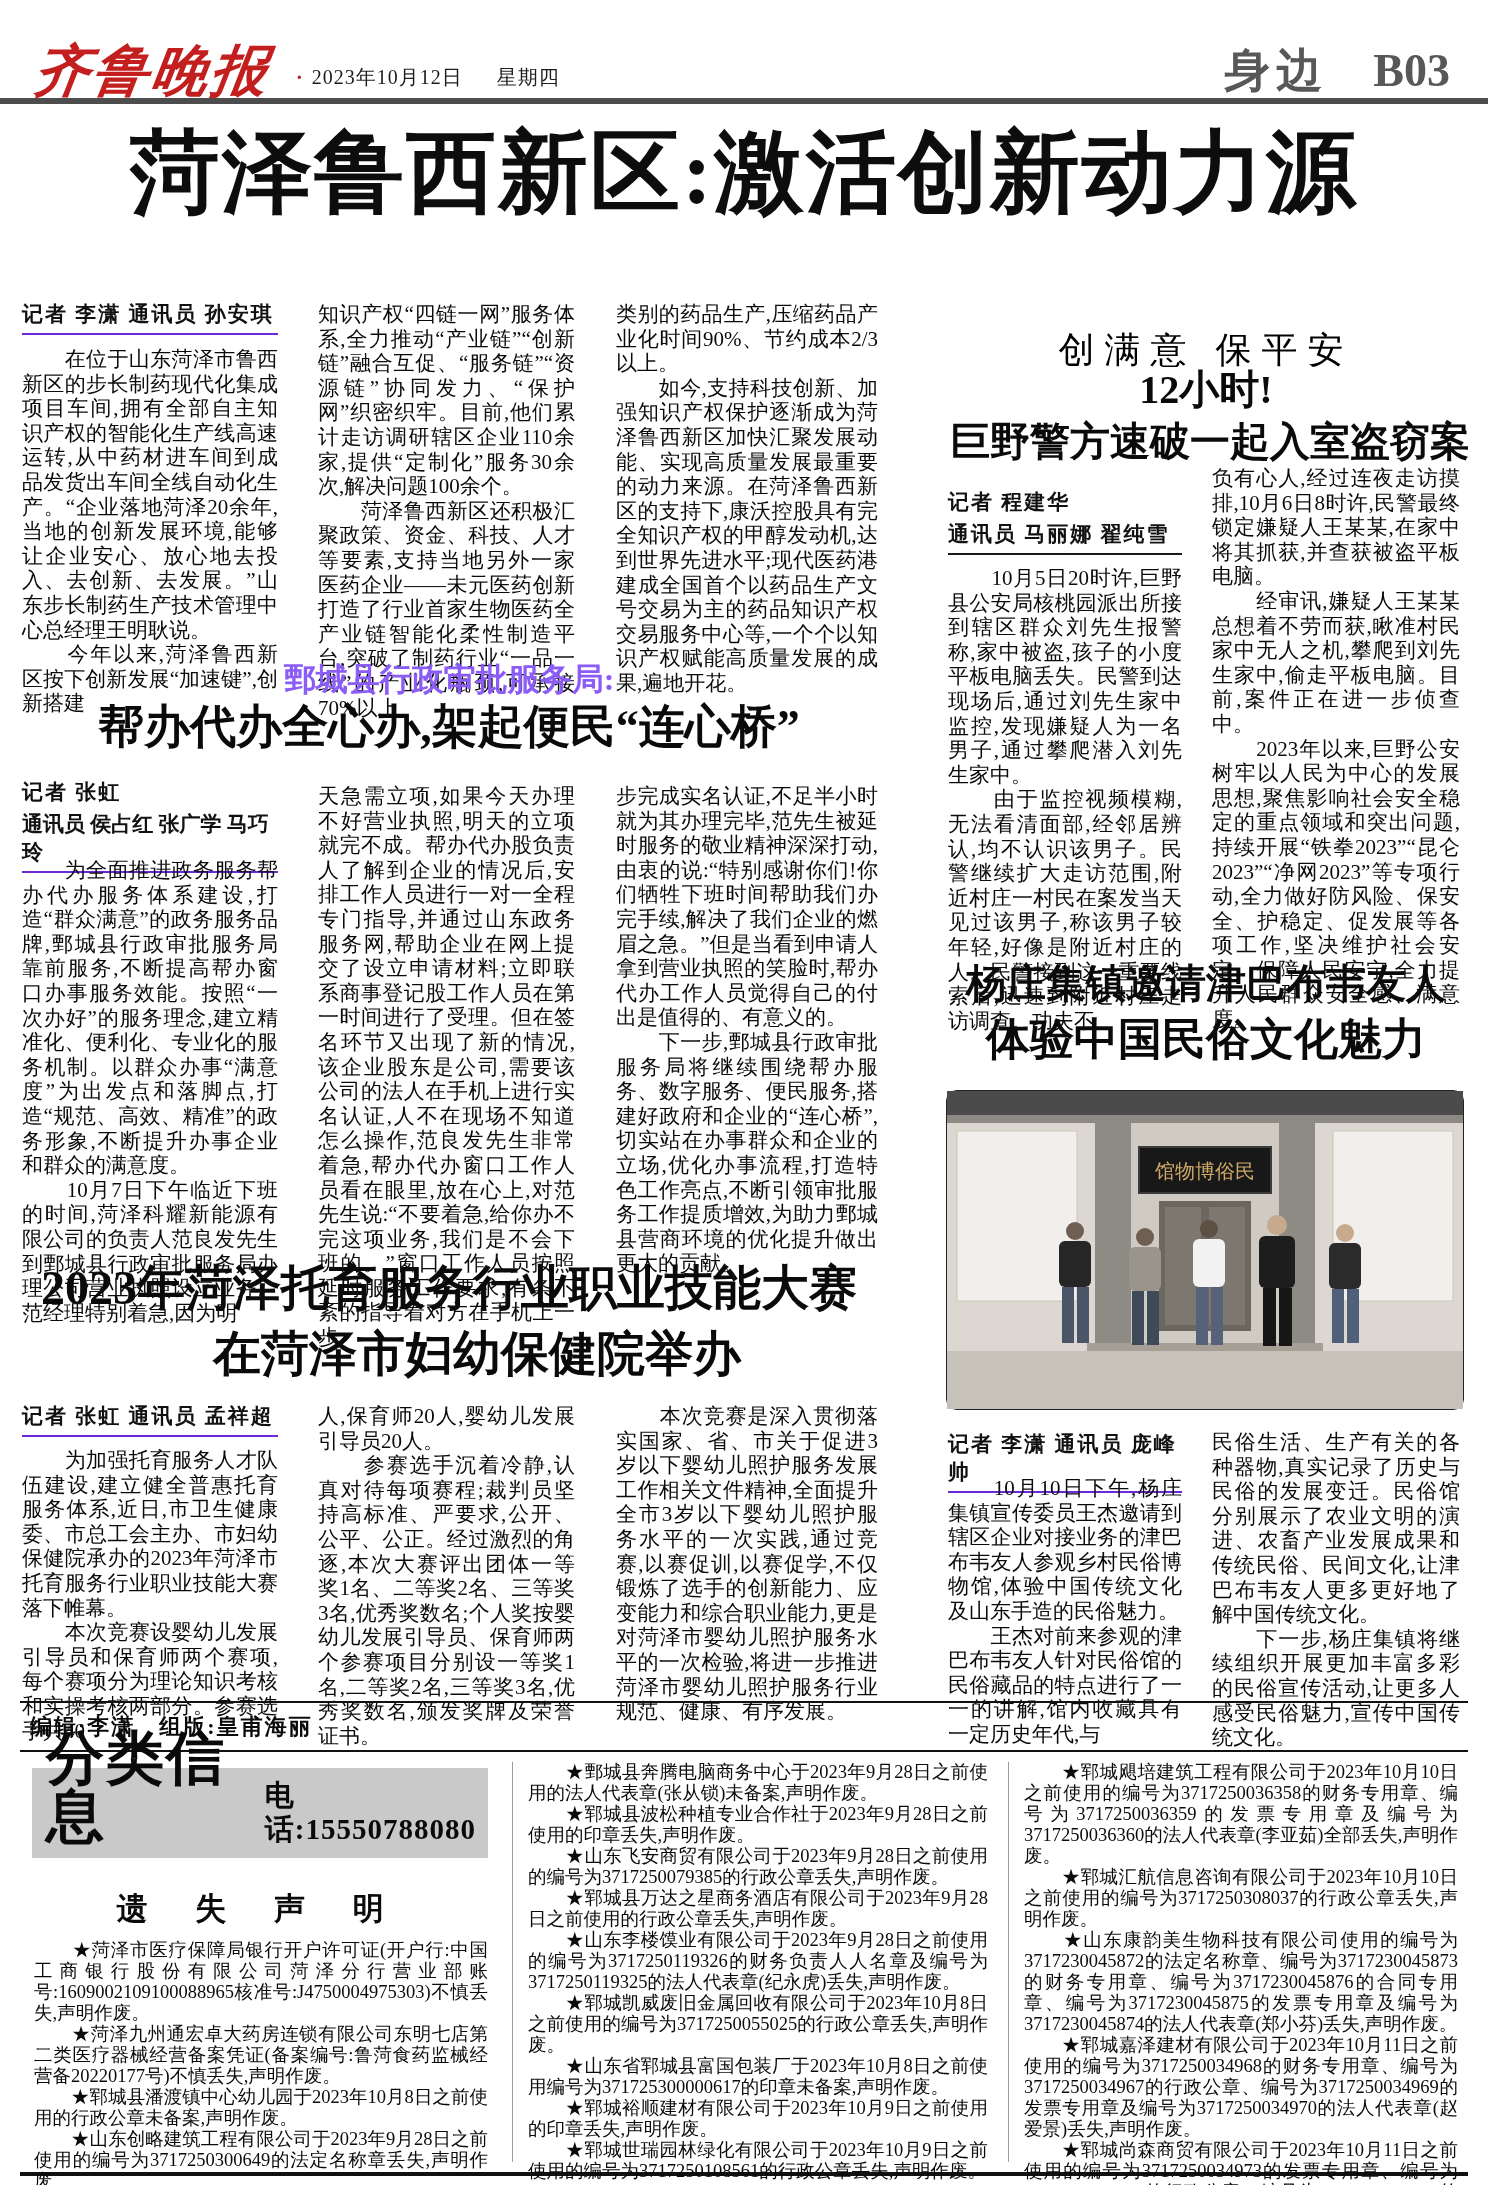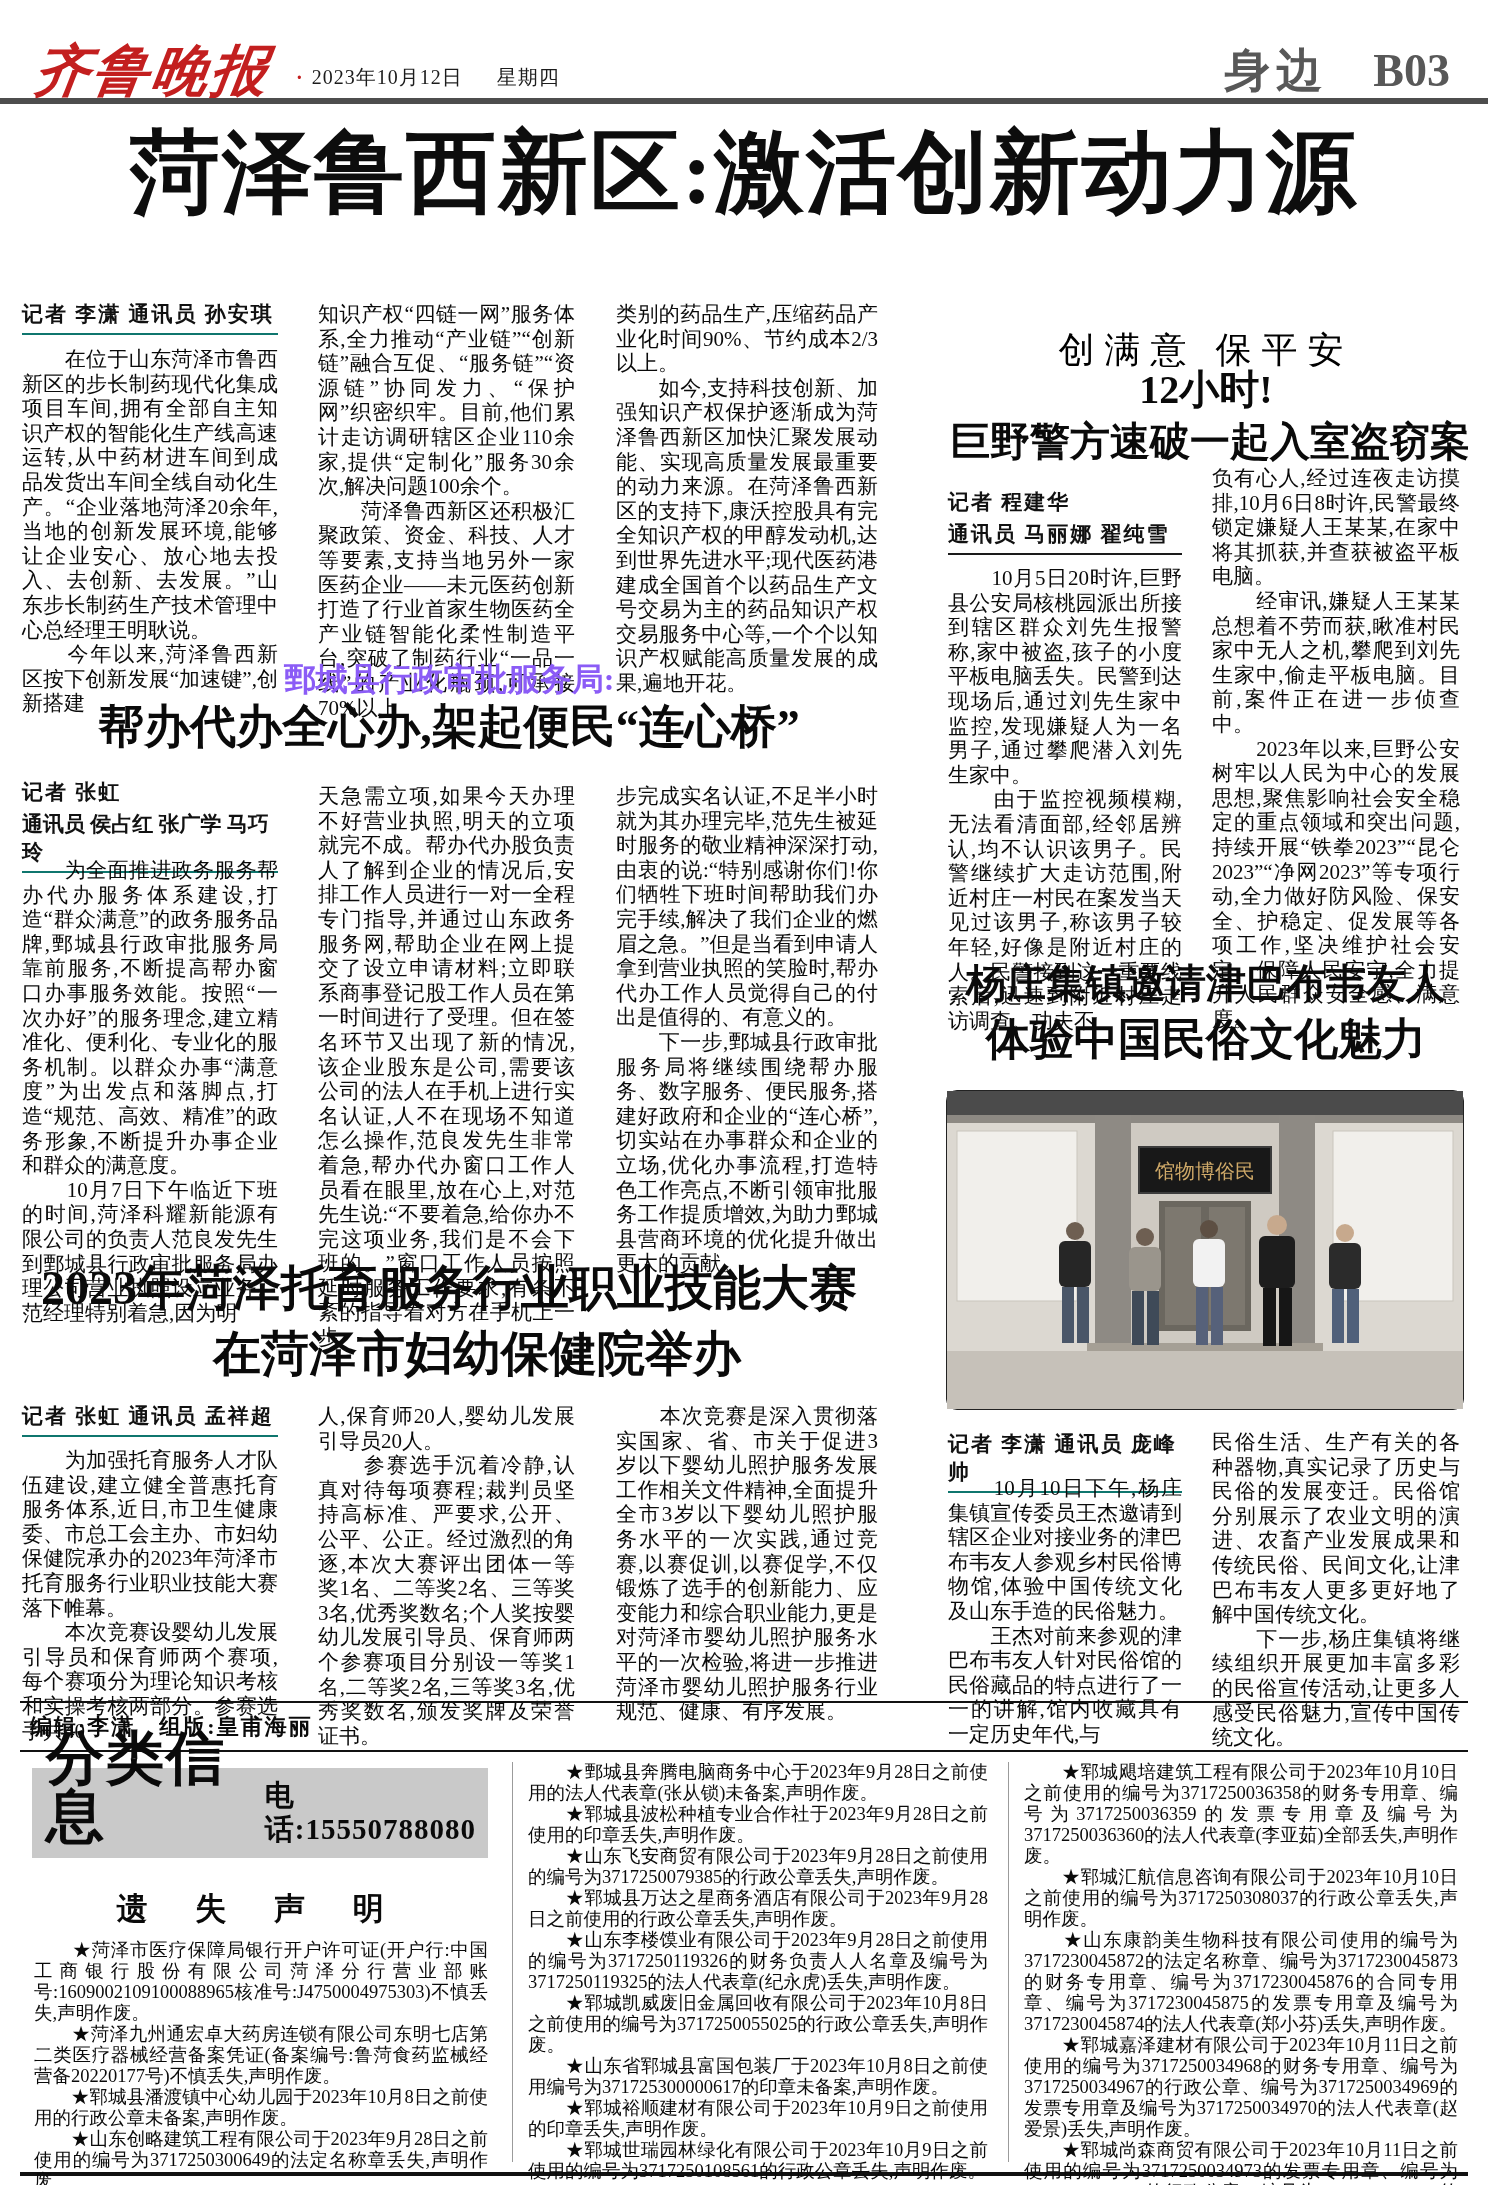--- a/index.html
+++ b/index.html
@@ -13,21 +13,21 @@
   .head-dot{color:#c31f1f;font-weight:bold;margin-right:8px;}
   .head-section{right:38px;top:40px;font-size:46px;font-weight:900;color:#585858;letter-spacing:6px;}
   .head-rule{left:0;top:98px;width:1488px;height:6px;background:#4d4d4d;}
   
   .lead-h{left:0;top:112px;width:1488px;text-align:center;font-size:90px;font-weight:900;
           letter-spacing:2px;color:#0d0d0d;white-space:nowrap;}
   .kicker{font-weight:600;color:#8b5cf6;}
   .h-center-left{left:0;width:898px;text-align:center;white-space:nowrap;}
   .h-center-right{left:950px;width:512px;text-align:center;white-space:nowrap;}
   
-  .byline{font-size:21px;font-weight:bold;letter-spacing:2px;border-bottom:2px solid #0f766e;
+  .byline{font-size:21px;font-weight:bold;letter-spacing:2px;border-bottom:2px solid #6d28d9;
           padding-bottom:5px;color:#111;}
   .art-col{font-size:21px;line-height:24.6px;text-align:justify;color:#0a0a0a;}
   .art-col p{margin:0;}
   .gray-kicker{color:#000000;letter-spacing:10px;font-size:36px;}
   
   .photo-frame{border:1px solid #222;background:#cfcbc4;}
   
   .page-rule{background:#111;}
   .editor-line{font-size:22px;font-weight:bold;letter-spacing:2px;}
   .classified{border-top:2px solid #111;border-bottom:4px solid #111;}

